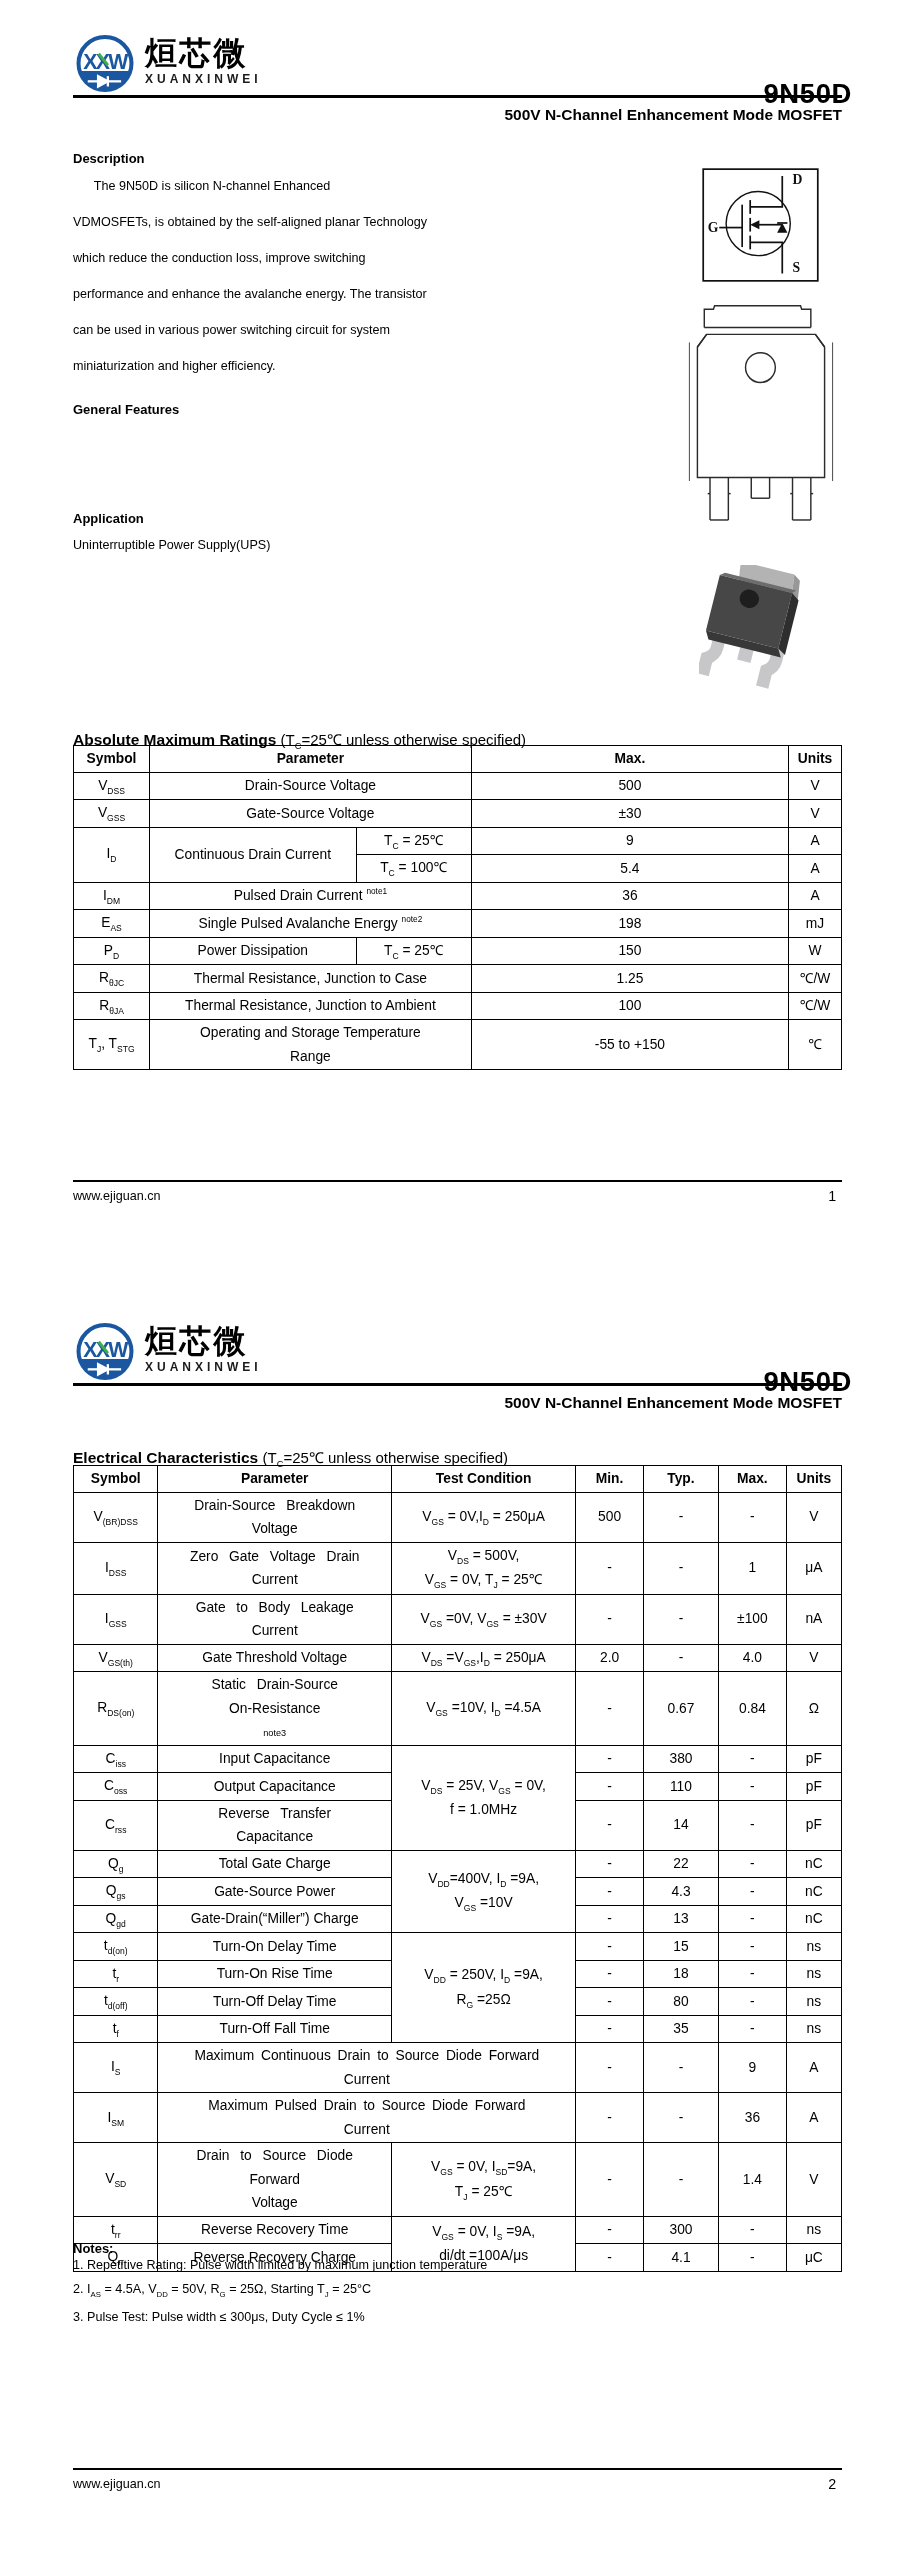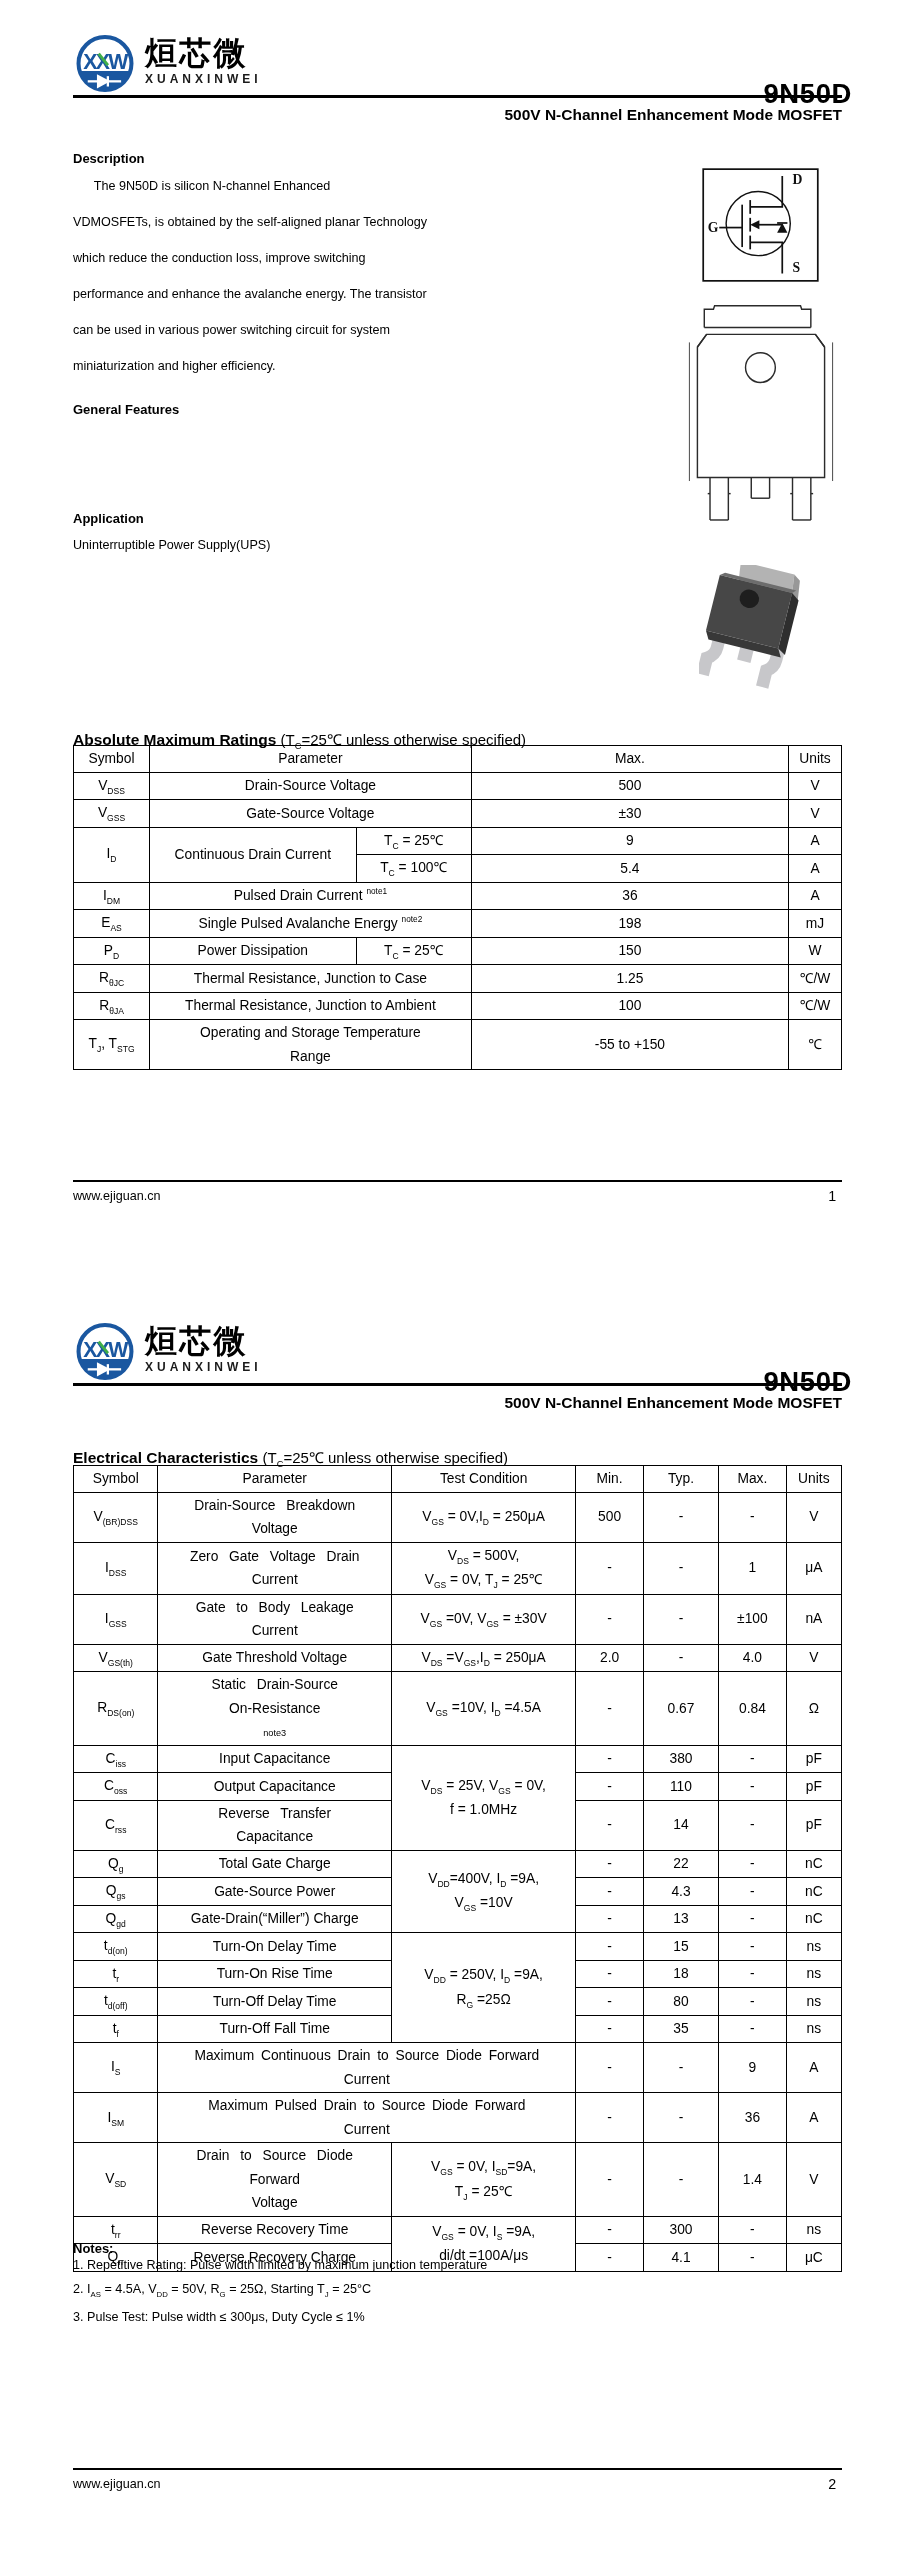--- a/index.html
+++ b/index.html
@@ -19,21 +19,21 @@
   .sec-title{position:absolute;left:73px;font-size:13px;font-weight:bold;}
   .body-block{position:absolute;left:73px;width:608px;}
   .body-line{font-size:12.6px;line-height:36px;white-space:nowrap;}
   .desc .body-line:first-child{text-indent:20.7px;}
 
   
   .table-title{position:absolute;left:73px;font-size:15.5px;font-weight:bold;}
   .table-title .tnote{font-size:15px;font-weight:normal;}
   table.ds{position:absolute;left:73px;width:769px;border-collapse:collapse;border:1.7px solid #000;table-layout:fixed;}
   table.ds th,table.ds td{border:1.1px solid #000;font-size:13.8px;text-align:center;vertical-align:middle;padding:1.1px 3.4px;line-height:1.7;overflow:hidden;}
-  table.ds th{font-weight:normal;}
+  table.ds th{font-weight:bold;}
   td.sym{text-align:left;padding-left:6.9px;}
   td.param{text-align:left;padding-left:8px;}
   td.cond{text-align:left;padding-left:6.9px;}
   .spread{word-spacing:6.9px;}
   .spread2{word-spacing:2.9px;}
   sub{font-size:0.62em;}
   sup{font-size:0.6em;}
   .cell-note{font-size:9.2px;}
 
   

